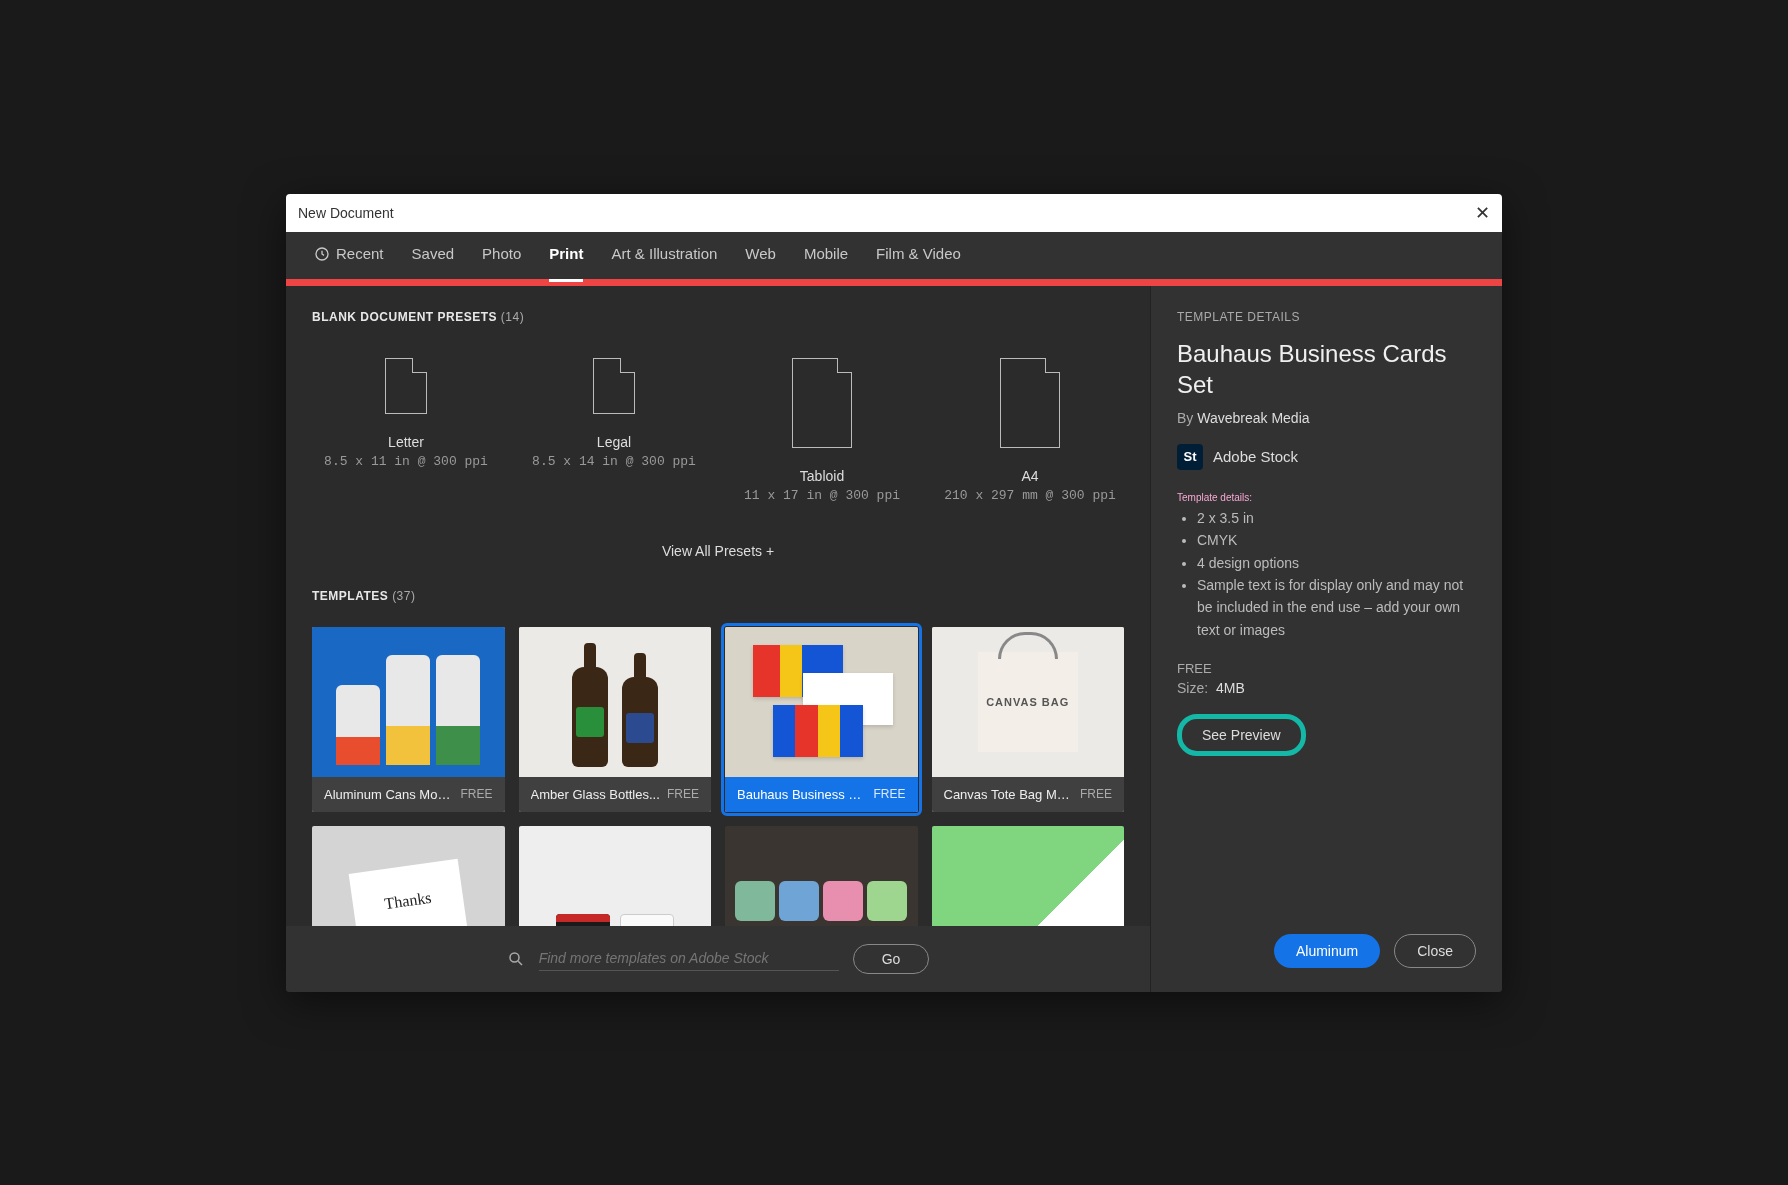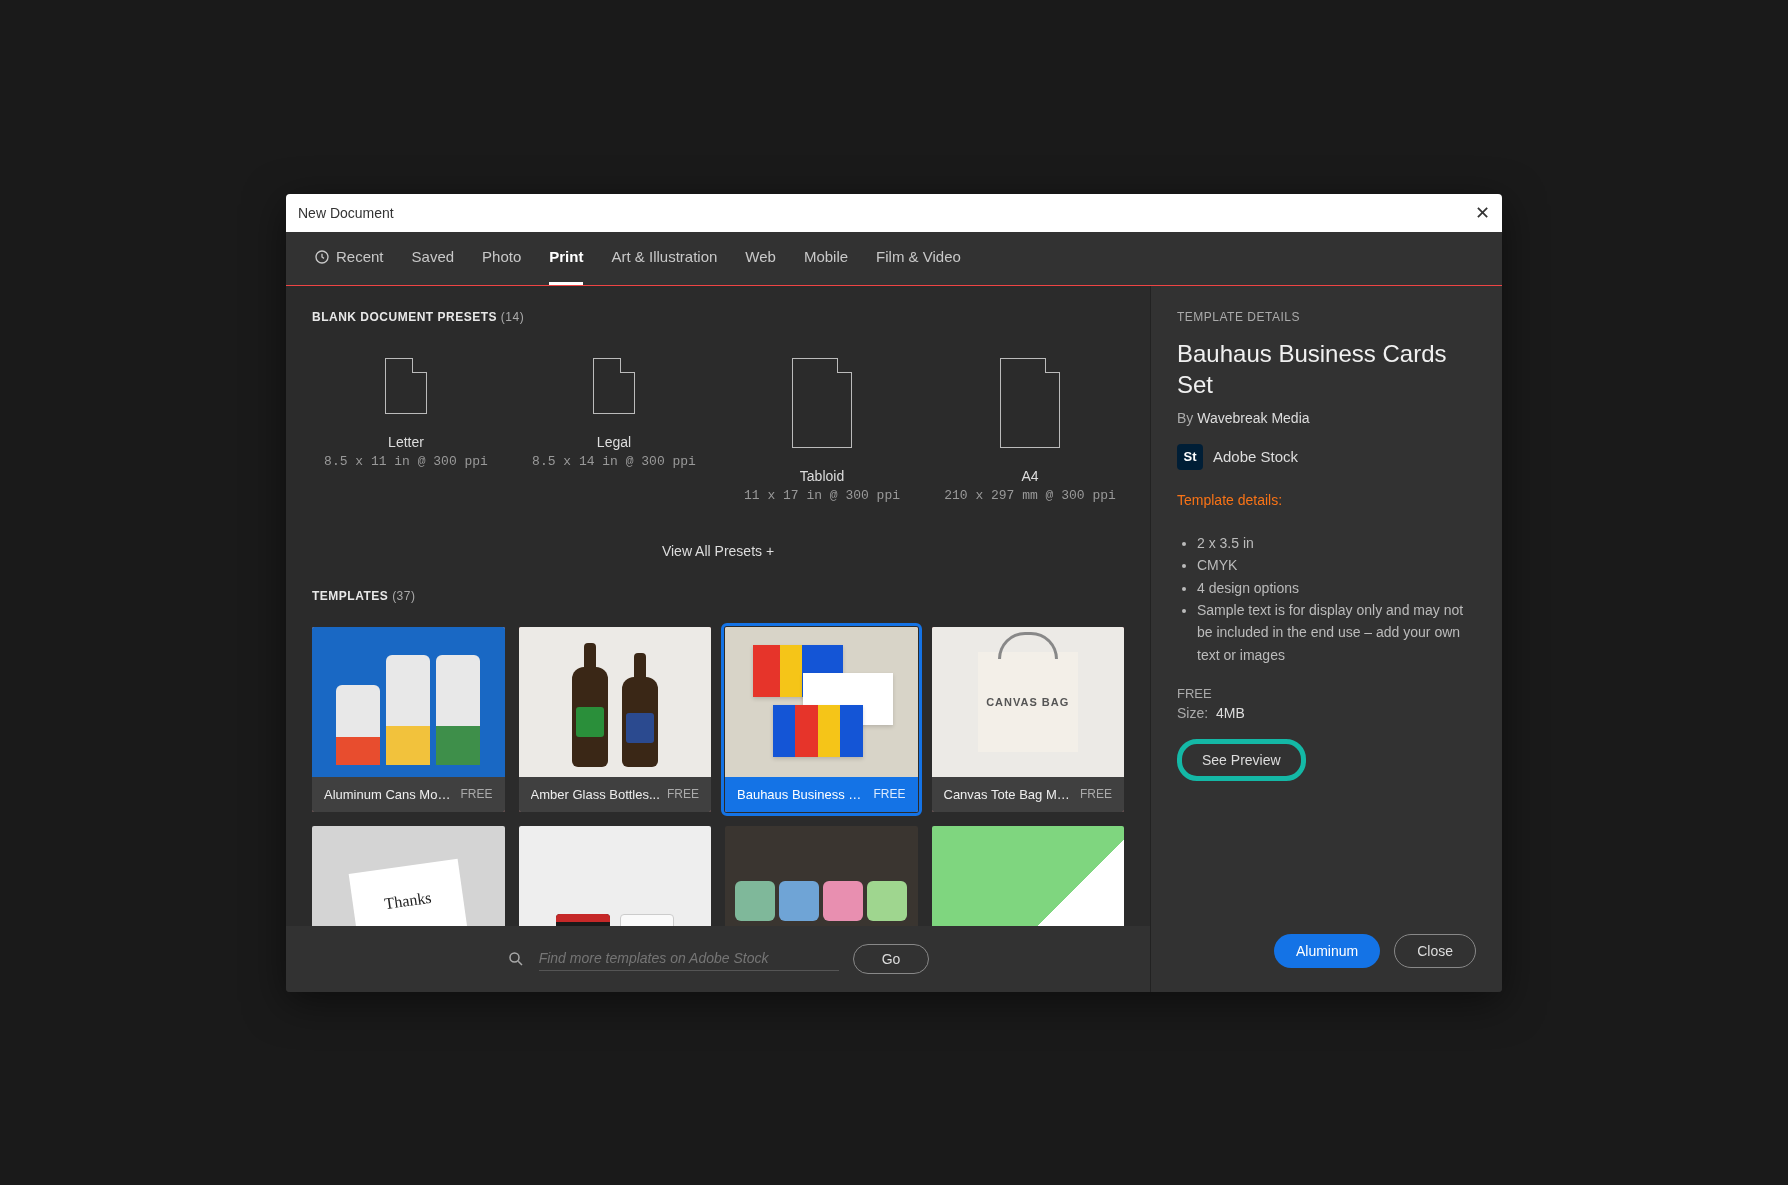--- a/index.html
+++ b/index.html
@@ -28,21 +28,21 @@
     align-items: center;
     font-size: 14px;
   }
   .close-x { cursor: pointer; font-size: 18px; color: #333; }
   .tabs {
     display: flex;
     align-items: center;
     gap: 28px;
     padding: 0 28px;
     background: #323232;
-    border-bottom: 1px solid #ef4444;
+    border-bottom: 7px solid #ef4444;
     height: 54px;
   }
   .tab {
     color: #c8c8c8;
     font-size: 15px;
     cursor: pointer;
     height: 54px;
     display: flex;
     align-items: center;
     border-bottom: 3px solid transparent;
@@ -216,21 +216,21 @@
   .st-badge {
     background: #001e36;
     color: #fff;
     font-weight: 700;
     font-size: 13px;
     width: 26px; height: 26px;
     display: flex; align-items: center; justify-content: center;
     border-radius: 4px;
   }
   .stock-label { font-size: 15px; color: #ddd; }
-  .details-h { font-size: 14px; color: #f97316; margin-bottom: 24px; }
+  .details-h { font-size: 10px; color: #f9a8d4; margin-bottom: 4px; }
   .details-list { list-style: disc; padding-left: 20px; color: #bbb; font-size: 14px; line-height: 1.6; margin-bottom: 20px; }
   .free-label { font-size: 13px; color: #aaa; margin-bottom: 4px; }
   .size-row { font-size: 14px; color: #aaa; margin-bottom: 18px; }
   .size-row .val { color: #ddd; margin-left: 4px; }
   .preview-btn {
     border: 5px solid #14b8a6;
     background: transparent;
     color: #ddd;
     border-radius: 20px;
     padding: 8px 20px;

